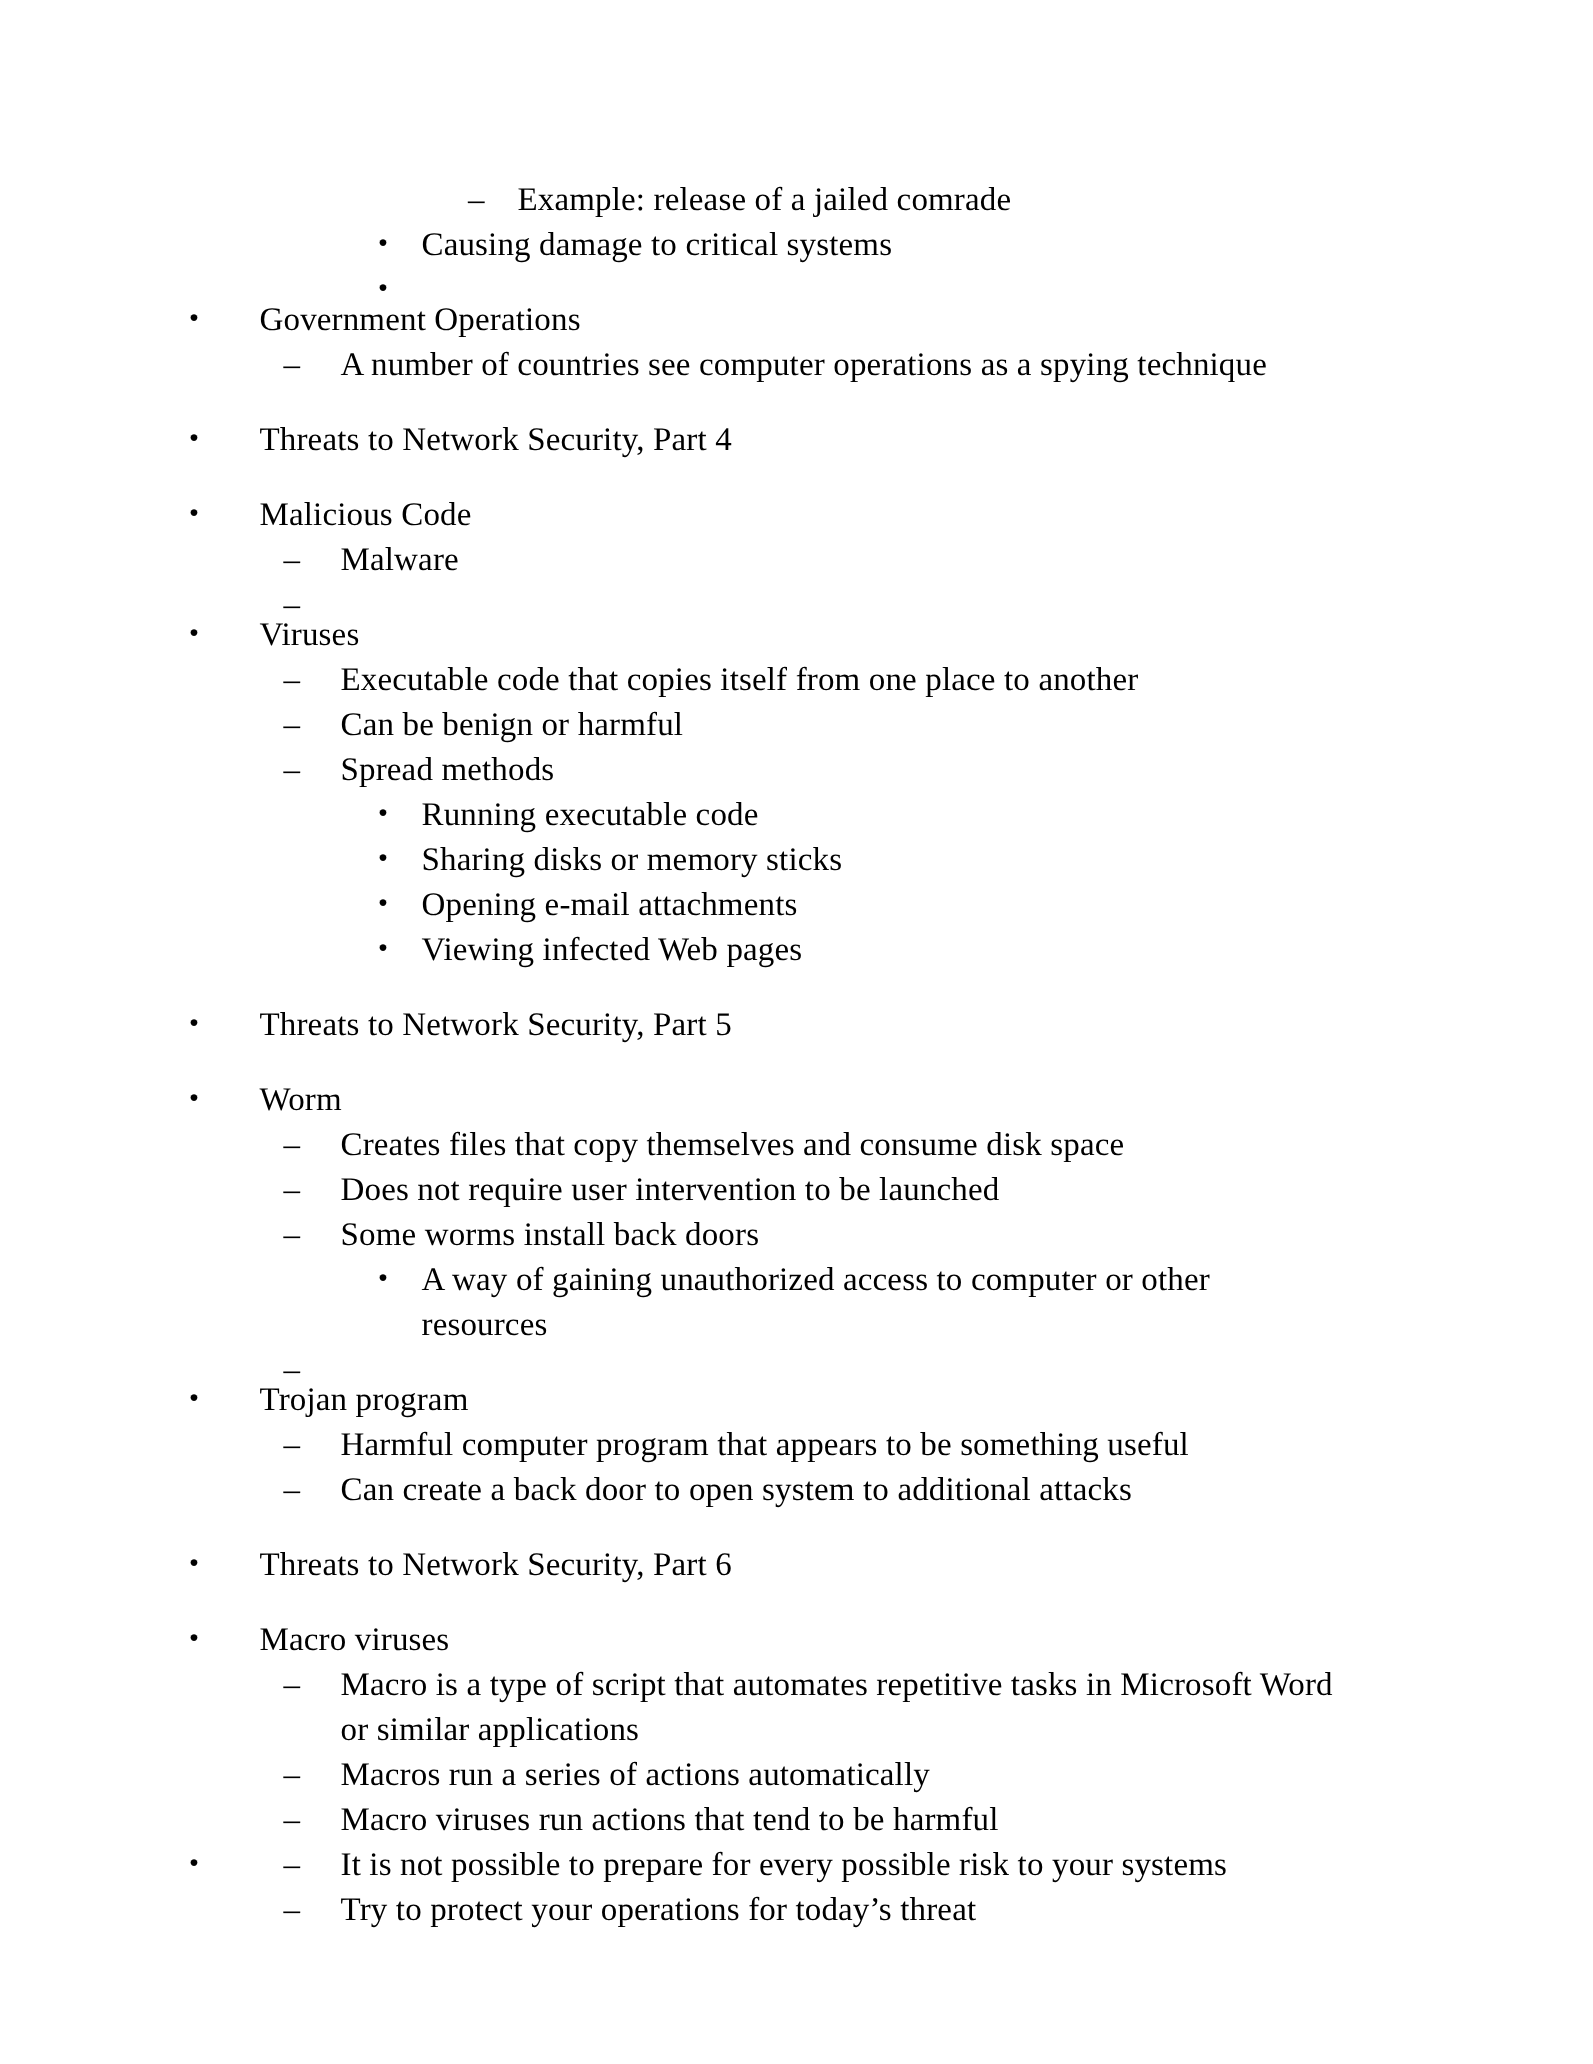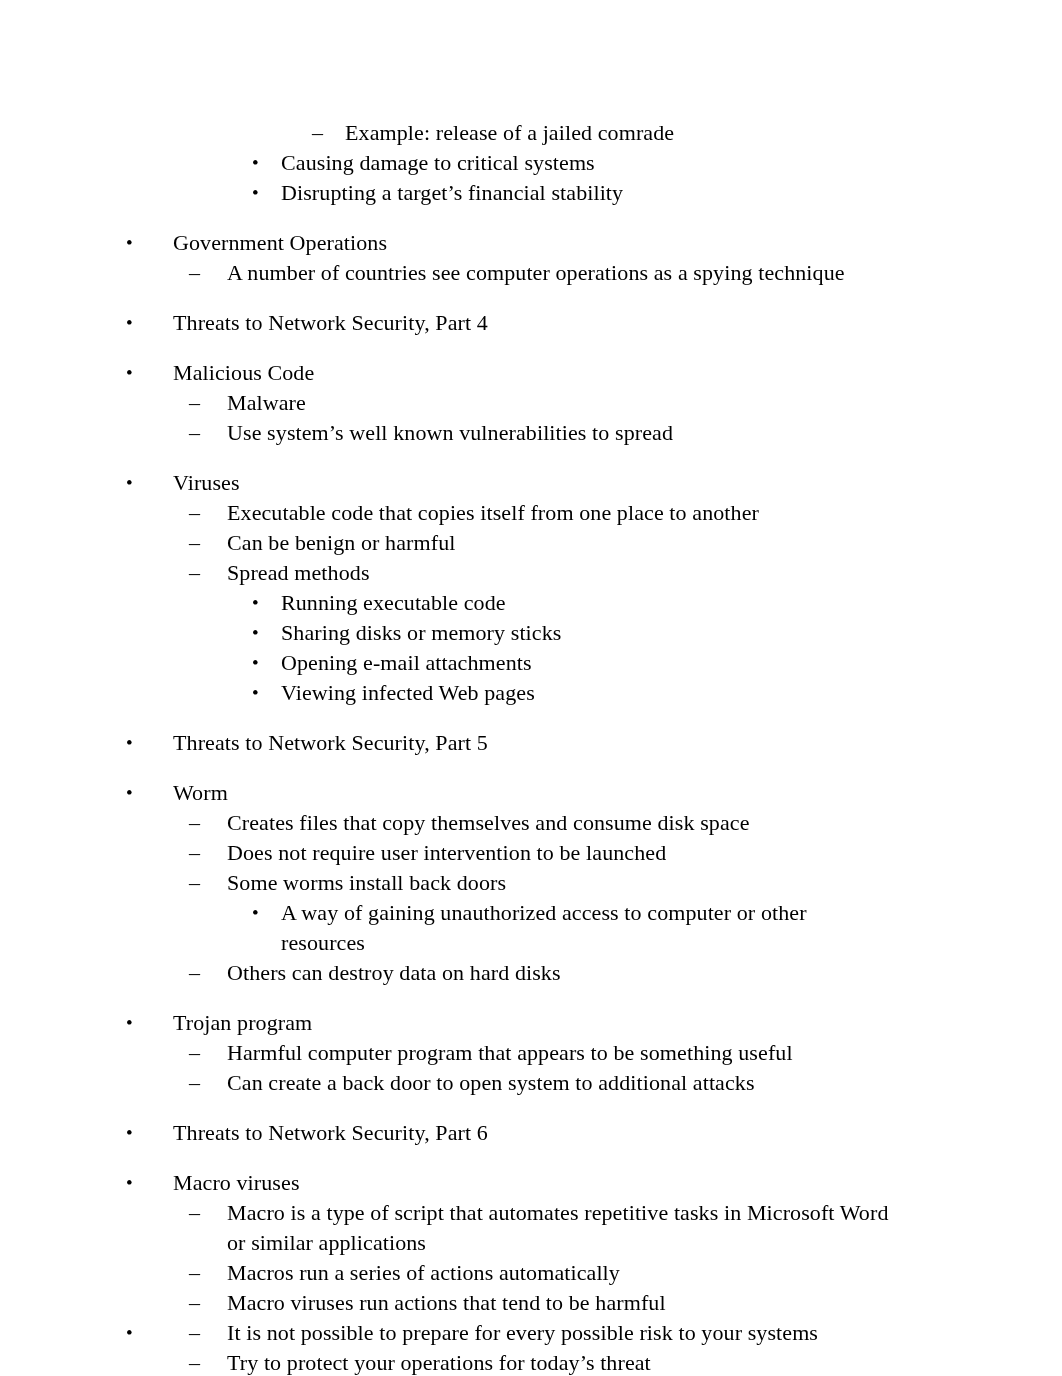--- a/index.html
+++ b/index.html
@@ -79,21 +79,20 @@
       <div class="line lvl4">
         <span class="marker dash">–</span>
         <span class="text">Example: release of a jailed comrade</span>
       </div>
       <div class="line lvl3">
         <span class="marker bullet">•</span>
         <span class="text">Causing damage to critical systems</span>
       </div>
       <div class="line lvl3">
         <span class="marker bullet">•</span>
-        <span class="text">Disrupting a target’s financial stability</span>
       </div>
       <div class="line lvl1">
         <span class="marker bullet">•</span>
         <span class="text">Government Operations</span>
       </div>
       <div class="line lvl2">
         <span class="marker dash">–</span>
         <span class="text">A number of countries see computer operations as a spying technique</span>
       </div>
       <div class="line lvl1">
@@ -103,21 +102,20 @@
       <div class="line lvl1">
         <span class="marker bullet">•</span>
         <span class="text">Malicious Code</span>
       </div>
       <div class="line lvl2">
         <span class="marker dash">–</span>
         <span class="text">Malware</span>
       </div>
       <div class="line lvl2">
         <span class="marker dash">–</span>
-        <span class="text">Use system’s well known vulnerabilities to spread</span>
       </div>
       <div class="line lvl1">
         <span class="marker bullet">•</span>
         <span class="text">Viruses</span>
       </div>
       <div class="line lvl2">
         <span class="marker dash">–</span>
         <span class="text">Executable code that copies itself from one place to another</span>
       </div>
       <div class="line lvl2">
@@ -163,21 +161,20 @@
       <div class="line lvl2">
         <span class="marker dash">–</span>
         <span class="text">Some worms install back doors</span>
       </div>
       <div class="line lvl3">
         <span class="marker bullet">•</span>
         <span class="text">A way of gaining unauthorized access to computer or other resources</span>
       </div>
       <div class="line lvl2">
         <span class="marker dash">–</span>
-        <span class="text">Others can destroy data on hard disks</span>
       </div>
       <div class="line lvl1">
         <span class="marker bullet">•</span>
         <span class="text">Trojan program</span>
       </div>
       <div class="line lvl2">
         <span class="marker dash">–</span>
         <span class="text">Harmful computer program that appears to be something useful</span>
       </div>
       <div class="line lvl2">

